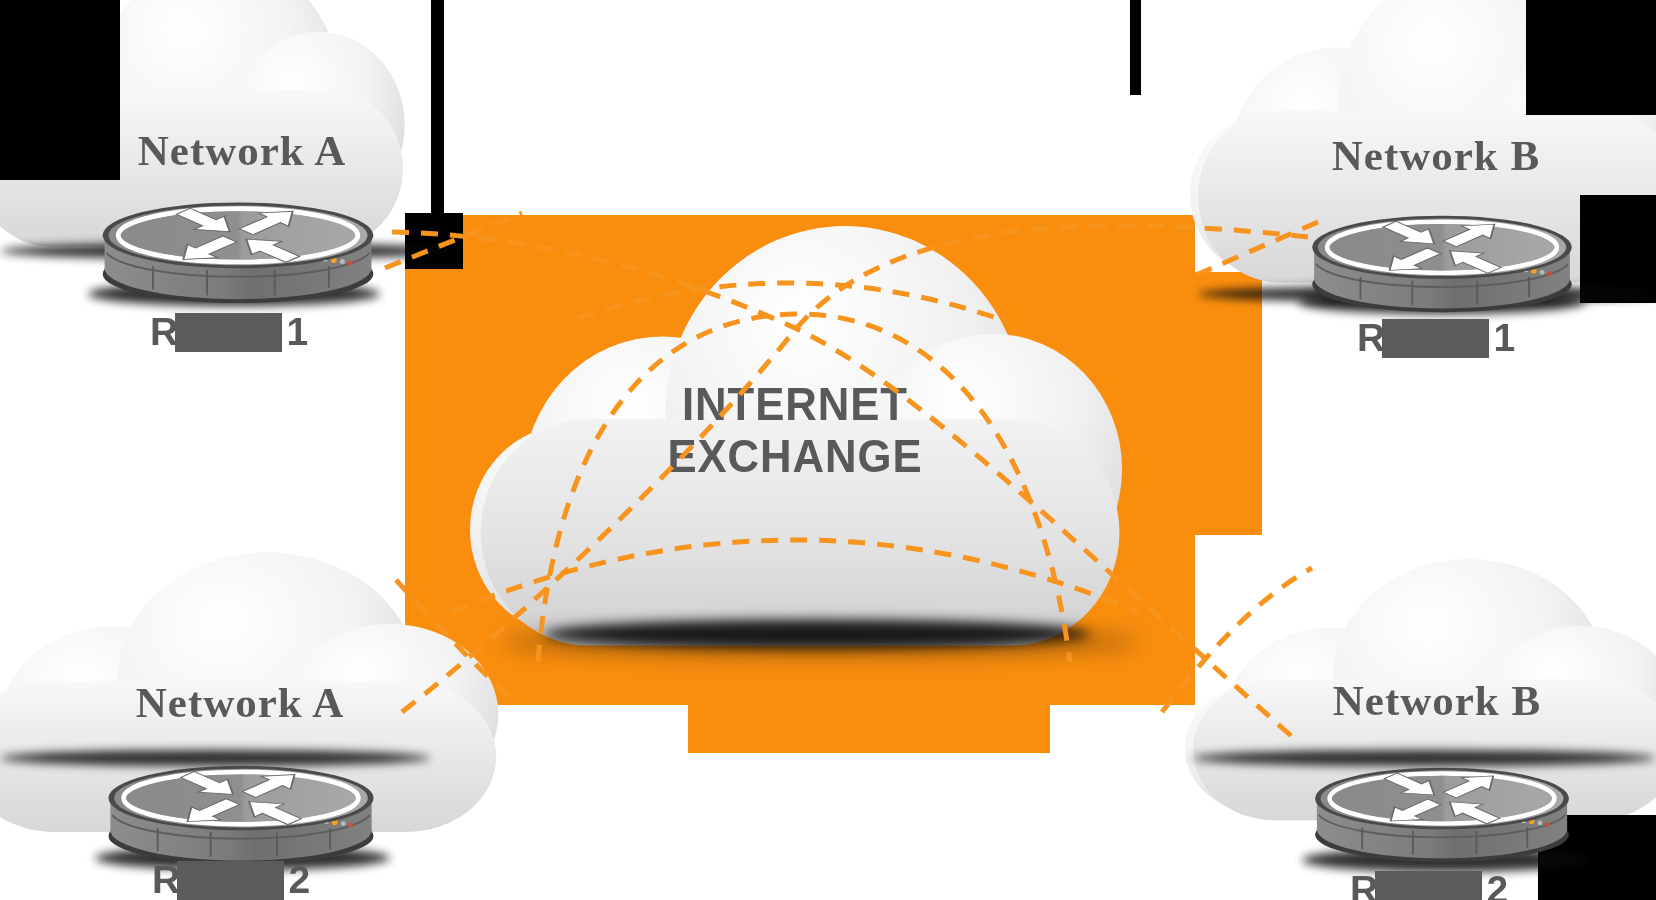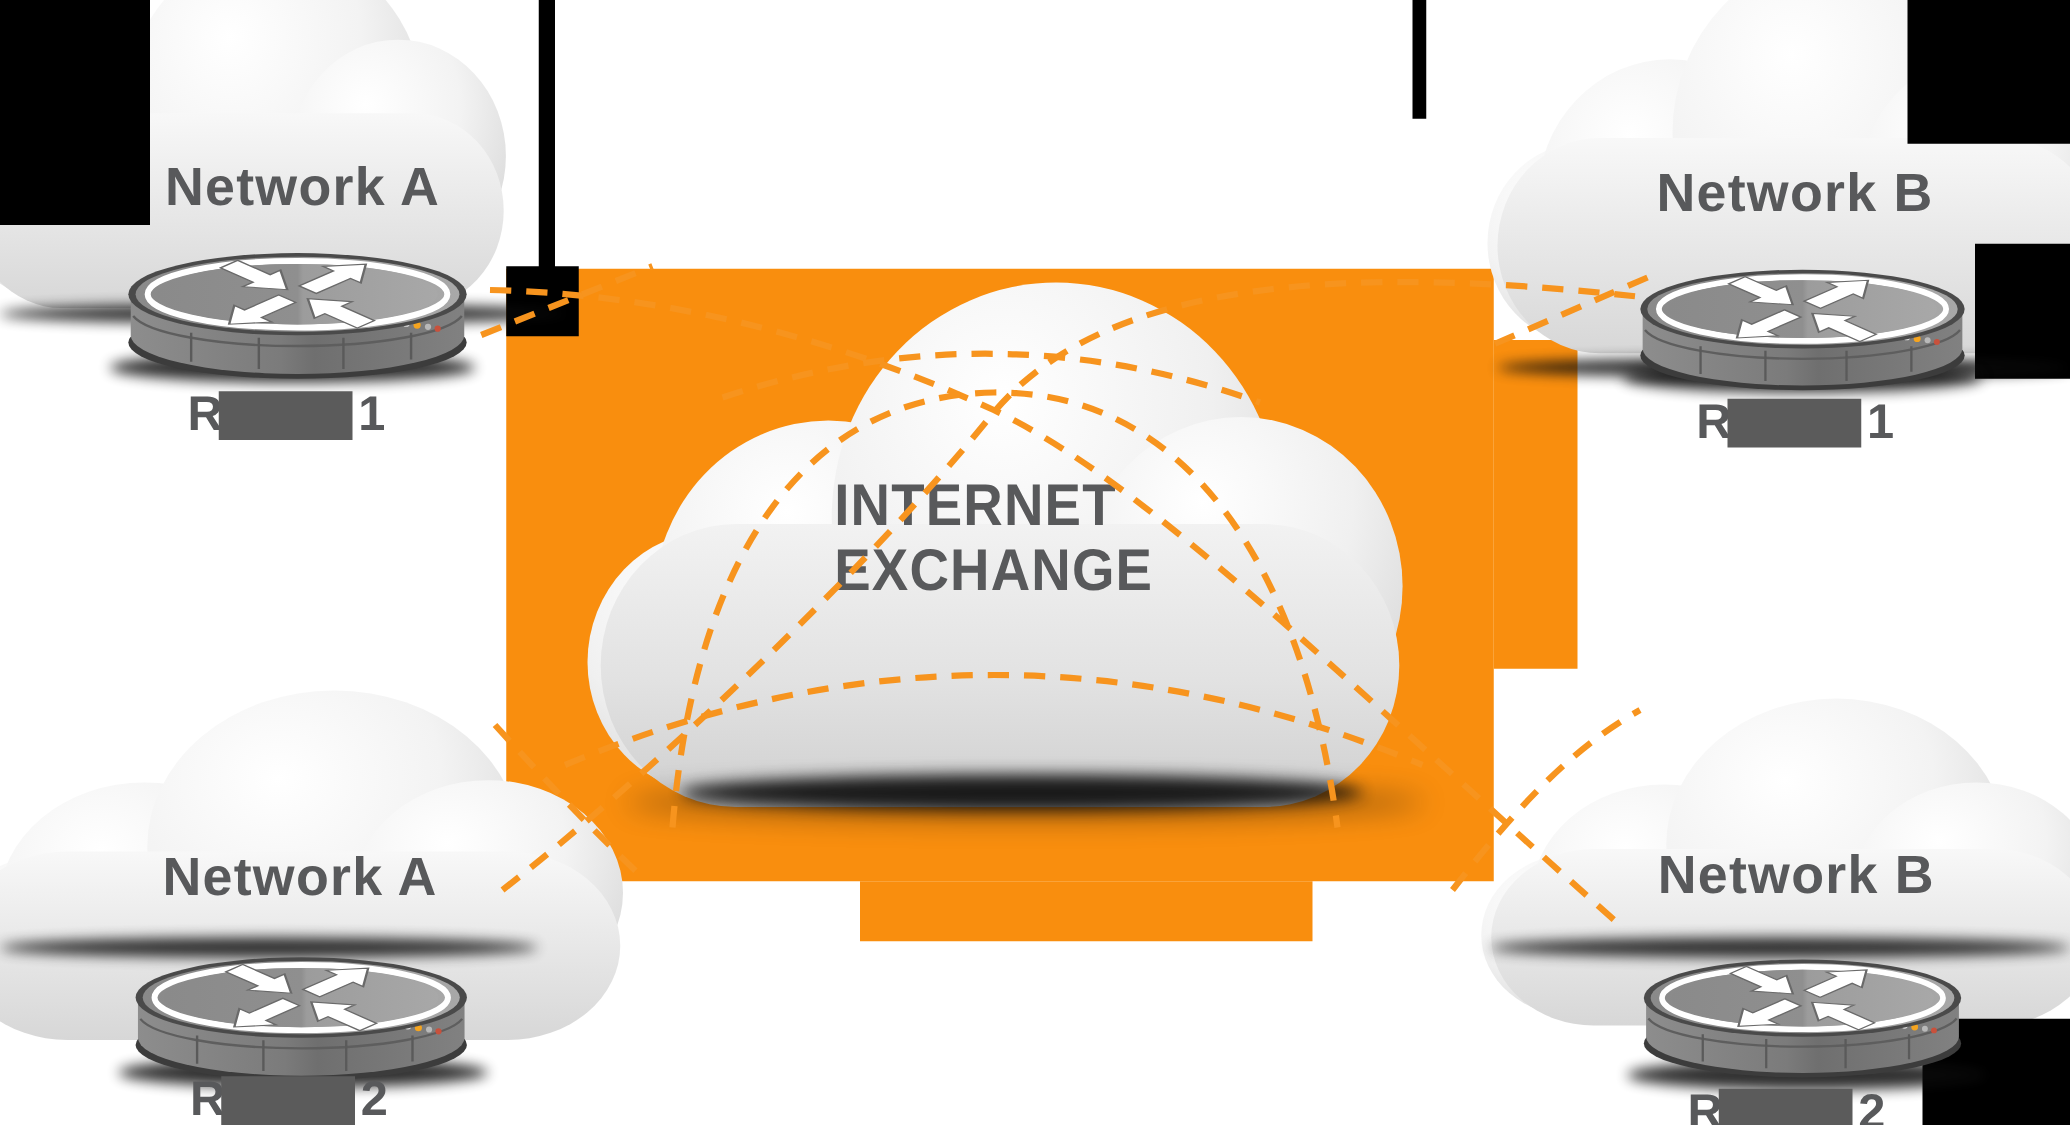--- a/index.html
+++ b/index.html
@@ -31,23 +31,23 @@
 
   
   .shadow{position:absolute;background:#0b0b0b;border-radius:50%;filter:blur(5px);opacity:.85;}
   .shadow.soft{filter:blur(11px);opacity:.35;border-radius:50%;}
 
   
   .artifact{position:absolute;background:#000;}
 
   
   .netlabel{position:absolute;transform:translateX(-50%);
-    color:#58595b;font-weight:bold;font-size:43px;letter-spacing:1px;white-space:nowrap;z-index:30;}
+    color:#58595b;font-weight:bold;font-size:43px;letter-spacing:1px;white-space:nowrap;z-index:30;font-family:Liberation Serif, serif;}
   .ix-title{position:absolute;left:795px;top:378px;transform:translateX(-50%);
-    color:#58595b;font-weight:bold;font-size:47px;line-height:1.1;
+    color:#58595b;font-weight:bold;font-size:47px;line-height:1.1;text-align:center;
     letter-spacing:1px;z-index:30;}
   .ix-title .inner{display:block;transform:scaleX(.93);}
   .rlabel{position:absolute;color:#58595b;font-weight:bold;font-size:39px;
     white-space:nowrap;z-index:40;}
   .rlabel .mask{position:absolute;left:25px;right:26px;top:3px;bottom:2px;background:#5b5b5b;}
 
   .router{position:absolute;z-index:35;}
   #dash-layer{position:absolute;left:0;top:0;z-index:60;pointer-events:none;}
   .z-art{z-index:25;}
   .z-shadow{z-index:28;}

